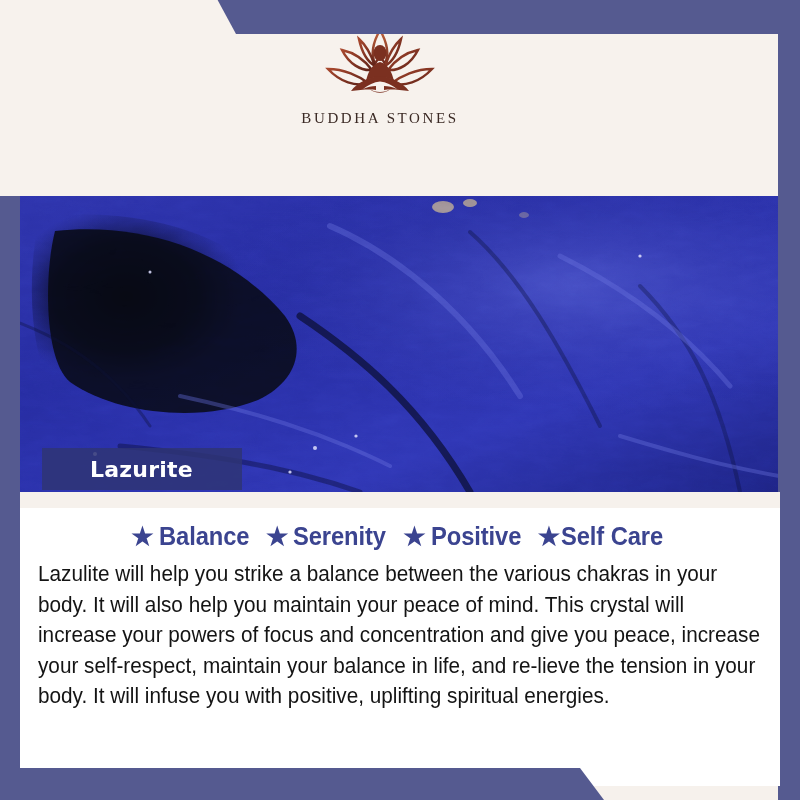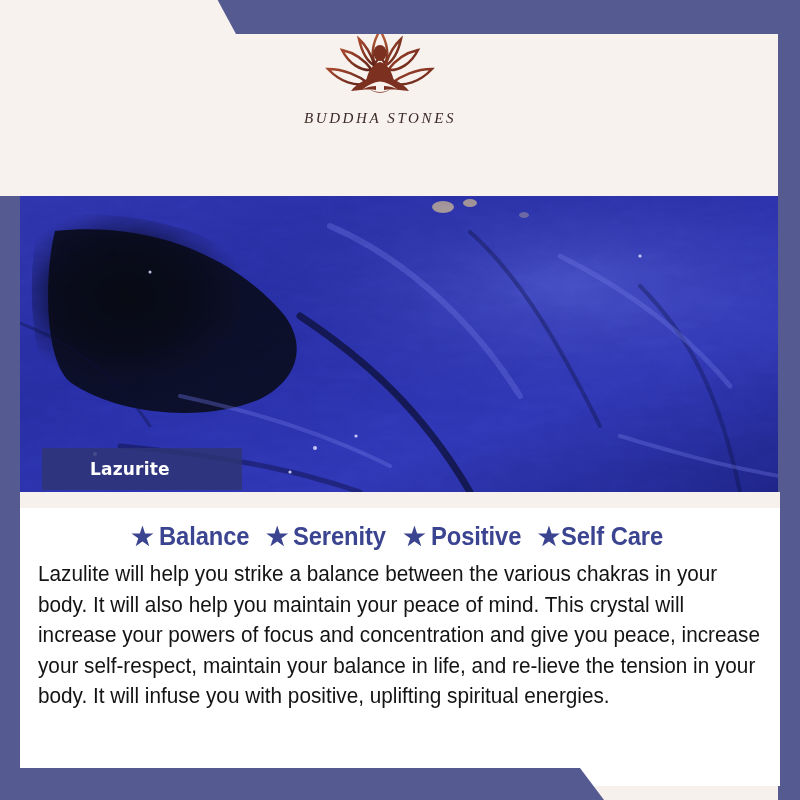--- a/index.html
+++ b/index.html
@@ -60,21 +60,20 @@
     z-index:2;
   }
 
   .logo-wrap {
     position:absolute;
     top:22px; left:0; right:20px;
     display:flex;
     flex-direction:column;
     align-items:center;
     justify-content:flex-start;
-    font-style:italic;
   }
   .logo-mark { width:120px; height:84px; display:block; }
   .logo-word {
     margin-top:4px;
     font-family:"Liberation Serif", serif;
     font-size:15px;
     letter-spacing:2.6px;
     color:#3b2a25;
     font-weight:400;
   }
@@ -117,21 +116,21 @@
     top:448px; left:42px;
     width:200px; height:42px;
     background:rgba(46,53,116,0.84);
     display:flex;
     align-items:center;
     padding-left:48px;
     z-index:5;
   }
   .name-tag .name-text {
     color:#ffffff;
-    font-size:17px;
+    font-size:22px;
     font-weight:bold;
     letter-spacing:0.2px;
     font-family:"DejaVu Sans", sans-serif;
   }
 
   
   .cream-gap {
     position:absolute;
     top:492px; left:20px;
     width:760px; height:16px;

